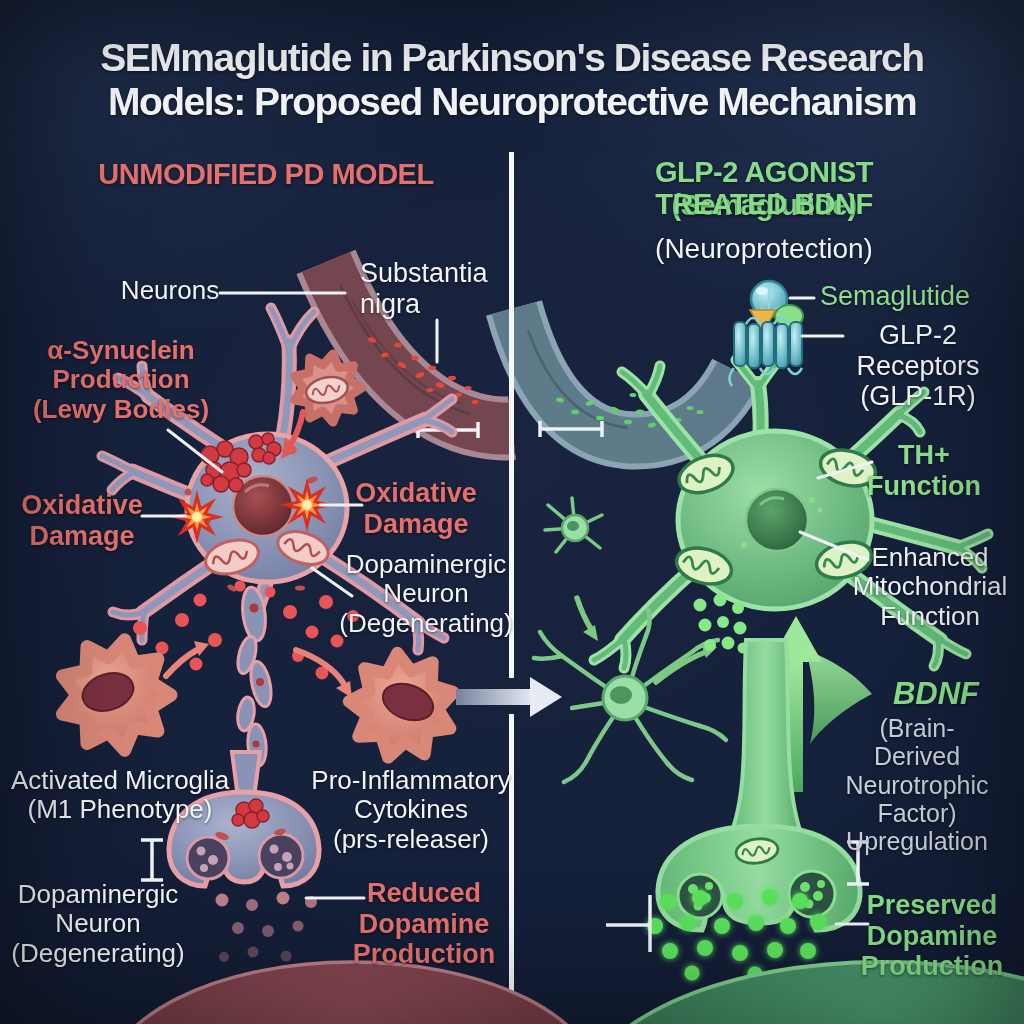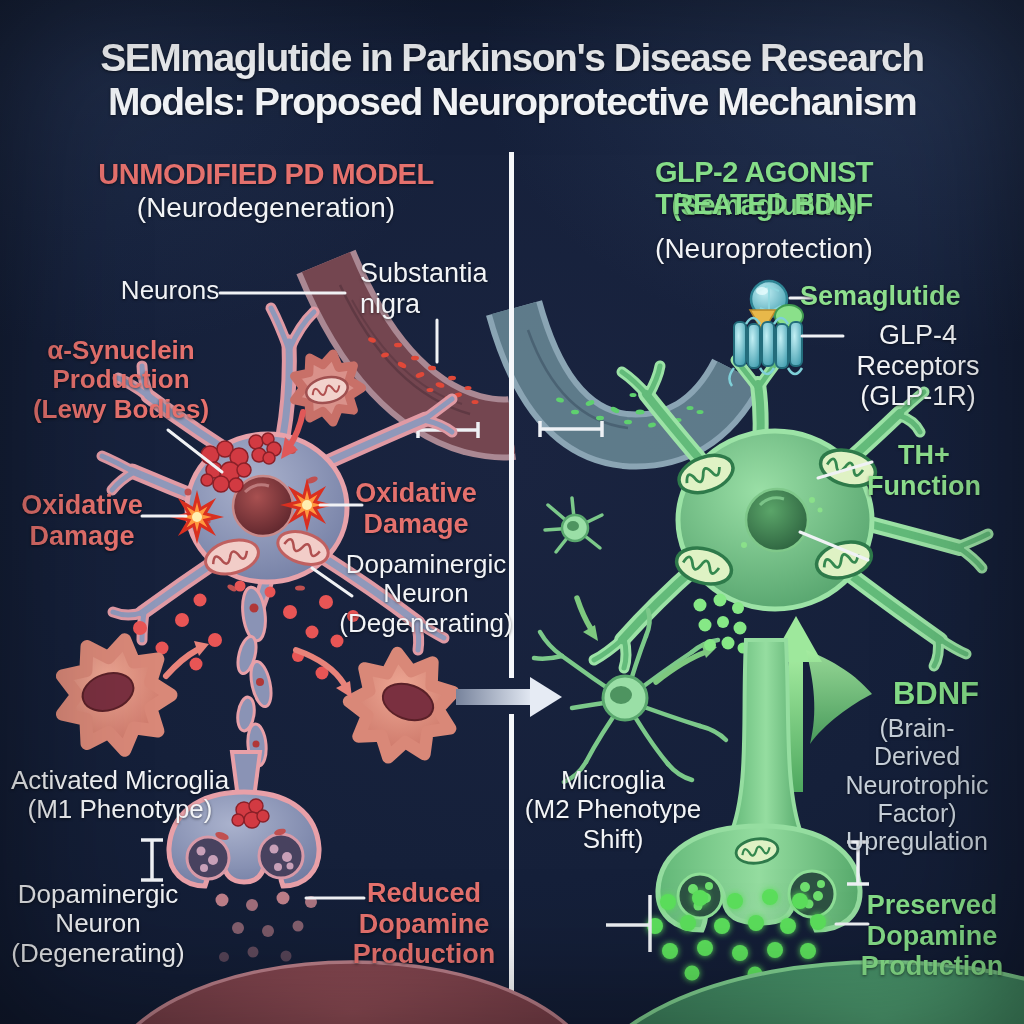--- a/index.html
+++ b/index.html
@@ -18,21 +18,21 @@
        text-align:center;transform:translateX(-50%);
        text-shadow:0 1px 3px rgba(0,0,0,.55);}
   .big-title{left:0;top:36px;width:1024px;transform:none;font-weight:bold;
        font-size:39px;line-height:1.12;letter-spacing:-1.5px;color:#f7f9fc;}
   .red{color:#e5716d;font-weight:bold;}
   .green{color:#85dd88;font-weight:bold;}
   .soft-green{color:#8ee08e;}
   .dim{color:#c7d0d9;}
   .s26{font-size:26px;} .s27{font-size:27px;} .s28{font-size:28px;}
   .s29{font-size:29px;font-weight:bold;letter-spacing:-0.5px;}
-  .s31{font-size:31px;}
+  .s31{font-size:31px;font-style:italic;}
   .right-align{text-align:left;transform:none;}
 </style>
 </head>
 <body>
 
 <div class="stage">
 
 <svg class="art" width="1024" height="1024" viewBox="0 0 1024 1024">
   <defs>
     <radialGradient id="gNucR" cx="40%" cy="35%" r="75%">
@@ -561,57 +561,59 @@
   <g stroke="#eef1f5" stroke-width="3.5">
     <line x1="606" y1="925" x2="650" y2="925"></line>
         <line x1="650" y1="895" x2="650" y2="952"></line>
   </g>
 </svg>
 
 <div class="lbl big-title">SEMmaglutide in Parkinson's Disease Research
 Models: Proposed Neuroprotective Mechanism</div>
 
 <div class="lbl s29 red" style="left:266px;top:158px;">UNMODIFIED PD MODEL</div>
-<div class="lbl s28" style="left:266px;top:192px;">(Neurodegeneration)</div>
 
 <div class="lbl s29 green" style="left:764px;top:156px;">GLP-2 AGONIST (Semaglutide)</div>
 <div class="lbl s29 green" style="left:764px;top:188px;">TREATED BDNF</div>
 <div class="lbl s28" style="left:764px;top:221px;margin-top:12px;">(Neuroprotection)</div>
 
 <div class="lbl s26" style="left:170px;top:276px;">Neurons</div>
 <div class="lbl s27 right-align" style="left:360px;top:258px;width:132px;">Substantia
 nigra</div>
 <div class="lbl s26 red" style="left:121px;top:336px;">α-Synuclein
 Production
 (Lewy Bodies)</div>
 <div class="lbl s27 red" style="left:82px;top:490px;">Oxidative
 Damage</div>
 <div class="lbl s27 red" style="left:416px;top:478px;">Oxidative
 Damage</div>
 <div class="lbl s26" style="left:426px;top:550px;">Dopaminergic
 Neuron
 (Degenerating)</div>
 <div class="lbl s26" style="left:120px;top:766px;">Activated Microglia
 (M1 Phenotype)</div>
+<div class="lbl s26" style="left:411px;top:766px;">Pro-Inflammatory
+Cytokines
+(prs-releaser)</div>
 <div class="lbl s26" style="left:98px;top:880px;">Dopaminergic
 Neuron
 (Degenerating)</div>
 <div class="lbl s27 red" style="left:424px;top:878px;">Reduced
 Dopamine
 Production</div>
 
-<div class="lbl s27 soft-green" style="left:800px;top:281px;transform:none;text-align:left;font-weight:bold;">Semaglutide</div>
-<div class="lbl s27" style="left:918px;top:320px;">GLP-4 Receptors
+<div class="lbl s27 soft-green" style="left:820px;top:281px;transform:none;text-align:left;font-weight:normal;">Semaglutide</div>
+<div class="lbl s27" style="left:918px;top:320px;">GLP-2 Receptors
 (GLP-1R)</div>
 <div class="lbl s27 soft-green" style="left:924px;top:440px;font-weight:bold;">TH+
+Function</div>
+<div class="lbl s26" style="left:930px;top:543px;">Enhanced
+Mitochondrial
 Function</div>
 <div class="lbl s31 green" style="left:936px;top:676px;">BDNF</div>
 <div class="lbl dim" style="left:917px;top:714px;font-size:25px;text-align:center;">(Brain-Derived
 Neurotrophic Factor)
 Upregulation</div>
-<div class="lbl s26" style="left:613px;top:766px;">Microglia
-(M2 Phenotype
-Shift)</div>
 <div class="lbl s27 green" style="left:932px;top:890px;">Preserved
 Dopamine
 Production</div>
 
 </div>
 
 </body></html>

